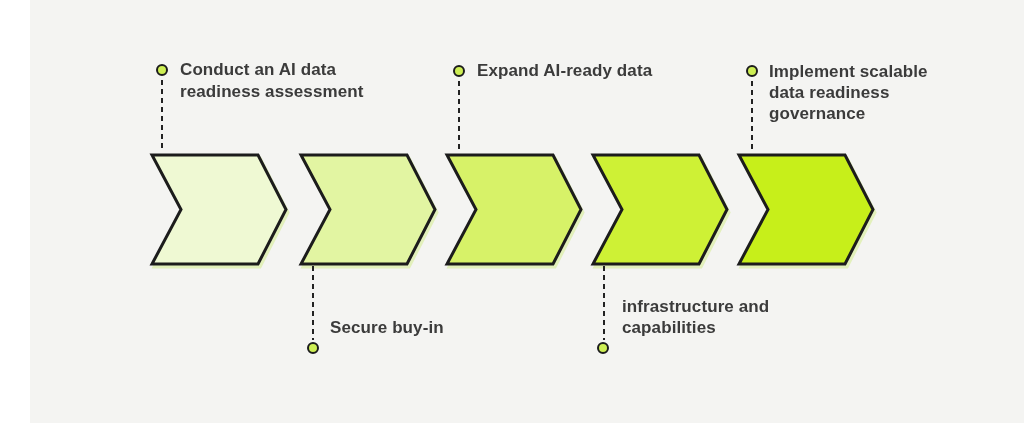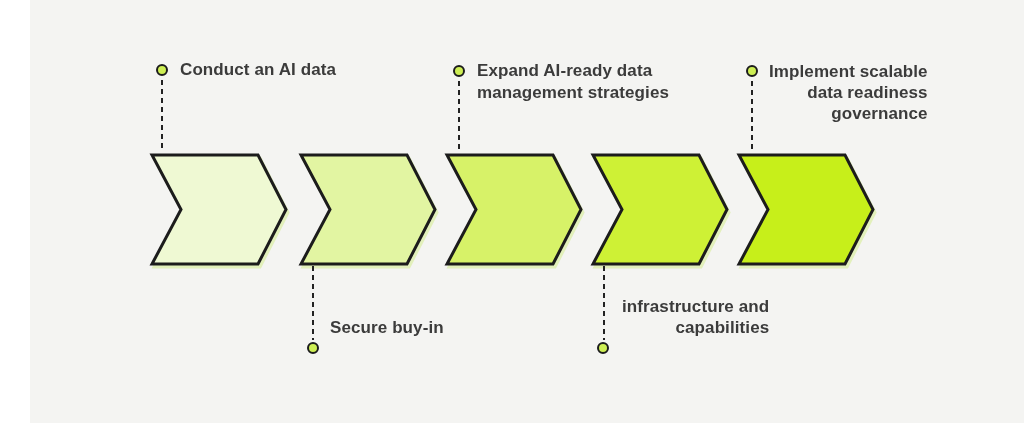--- a/index.html
+++ b/index.html
@@ -38,53 +38,53 @@
     border: 2px solid #1c1c1c;
   }
   .label {
     position: absolute;
     font-size: 17px;
     font-weight: 700;
     line-height: 22px;
     letter-spacing: 0.1px;
     white-space: nowrap;
   }
-  .label.tight { line-height: 21px; text-align: right; }
+  .label.tight { line-height: 21px; }
 </style>
 </head>
 <body>
 
 <div class="canvas" style="background-color: rgb(244, 244, 242); color: rgb(59, 59, 59);">
 
   <svg class="arrow-svg" style="left:119px" viewBox="0 0 140 115">
     <polygon points="3,3 109,3 137,57.5 109,112 3,112 32,57.5" stroke-width="3" stroke-linejoin="miter" fill="#eff9d3" stroke="#1c1c1c"></polygon>
   </svg>
   <div class="connector" style="left:131px; top:80px; height:72px"></div>
   <div class="dot" style="left: 126px; top: 64px; background-color: rgb(205, 238, 84);"></div>
   <div class="label" style="left:150px; top:59px">
     <div>Conduct an AI data</div>
+    <div>readiness assessment</div>
   </div>
 
   <svg class="arrow-svg" style="left:268px" viewBox="0 0 140 115">
     <polygon points="3,3 109,3 137,57.5 109,112 3,112 32,57.5" stroke-width="3" stroke-linejoin="miter" fill="#e2f5a2" stroke="#1c1c1c"></polygon>
   </svg>
   <div class="connector" style="left:282px; top:266px; height:74px"></div>
   <div class="dot" style="left: 277px; top: 342px; background-color: rgb(205, 238, 84);"></div>
   <div class="label" style="left:300px; top:317px">
     <div>Secure buy-in</div>
   </div>
 
   <svg class="arrow-svg" style="left:414px" viewBox="0 0 140 115">
     <polygon points="3,3 109,3 137,57.5 109,112 3,112 32,57.5" stroke-width="3" stroke-linejoin="miter" fill="#d7f268" stroke="#1c1c1c"></polygon>
   </svg>
   <div class="connector" style="left:428px; top:81px; height:71px"></div>
   <div class="dot" style="left: 423px; top: 65px; background-color: rgb(205, 238, 84);"></div>
   <div class="label" style="left:447px; top:60px">
     <div>Expand AI-ready data</div>
-    <div>management strategies</div>
   </div>
 
   <svg class="arrow-svg" style="left:560px" viewBox="0 0 140 115">
     <polygon points="3,3 109,3 137,57.5 109,112 3,112 32,57.5" stroke-width="3" stroke-linejoin="miter" fill="#cef135" stroke="#1c1c1c"></polygon>
   </svg>
   <div class="connector" style="left:573px; top:266px; height:74px"></div>
   <div class="dot" style="left: 567px; top: 342px; background-color: rgb(205, 238, 84);"></div>
   <div class="label tight" style="left:592px; top:296px">
     <div>infrastructure and</div>
     <div>capabilities</div>

